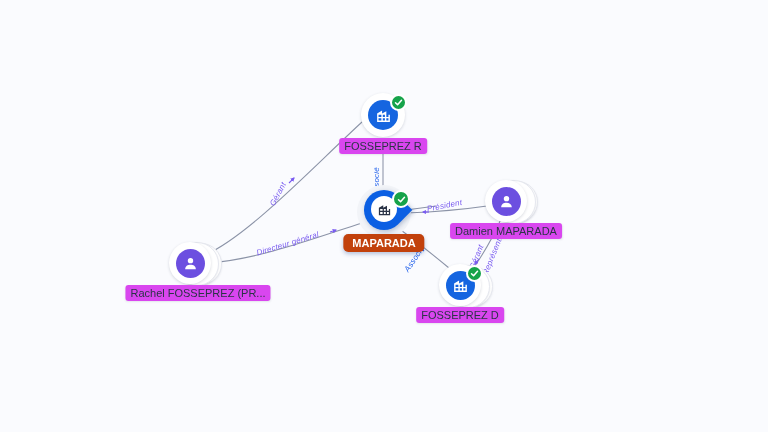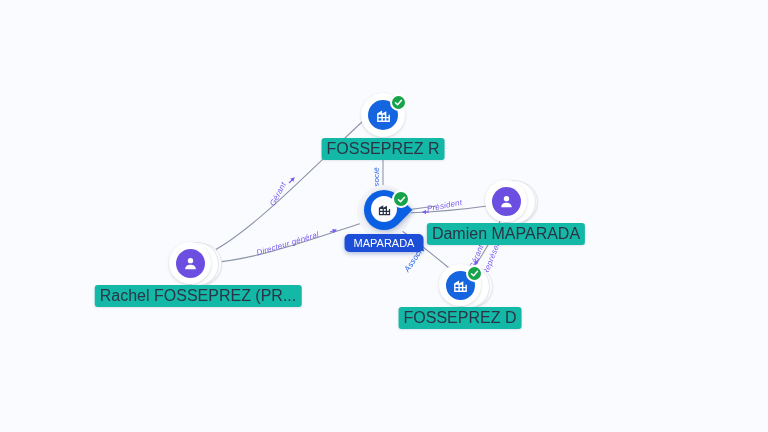--- a/index.html
+++ b/index.html
@@ -88,32 +88,32 @@
     background: #16a34a;
     border: 2px solid #ffffff;
     display: flex;
     align-items: center;
     justify-content: center;
   }
   
   .node-label {
     position: absolute;
     white-space: nowrap;
-    font-size: 16px;
+    font-size: 11px;
     color: #2b3446;
-    background: #14b8a6;
+    background: #d946ef;
     padding: 2px 5px;
     border-radius: 3px;
     box-shadow: 0 1px 2px rgba(40,50,80,.10);
     transform: translateX(-50%);
   }
   .node-label.focus {
-    background: #1d4ed8;
+    background: #c2410c;
     color: #ffffff;
-    font-weight: normal;
+    font-weight: bold;
     font-size: 11px;
     padding: 3px 9px;
     border-radius: 5px;
     box-shadow: 0 2px 4px rgba(20,60,140,.30);
   }
   
   .edge-label {
     position: absolute;
     white-space: nowrap;
     font-size: 8px;

